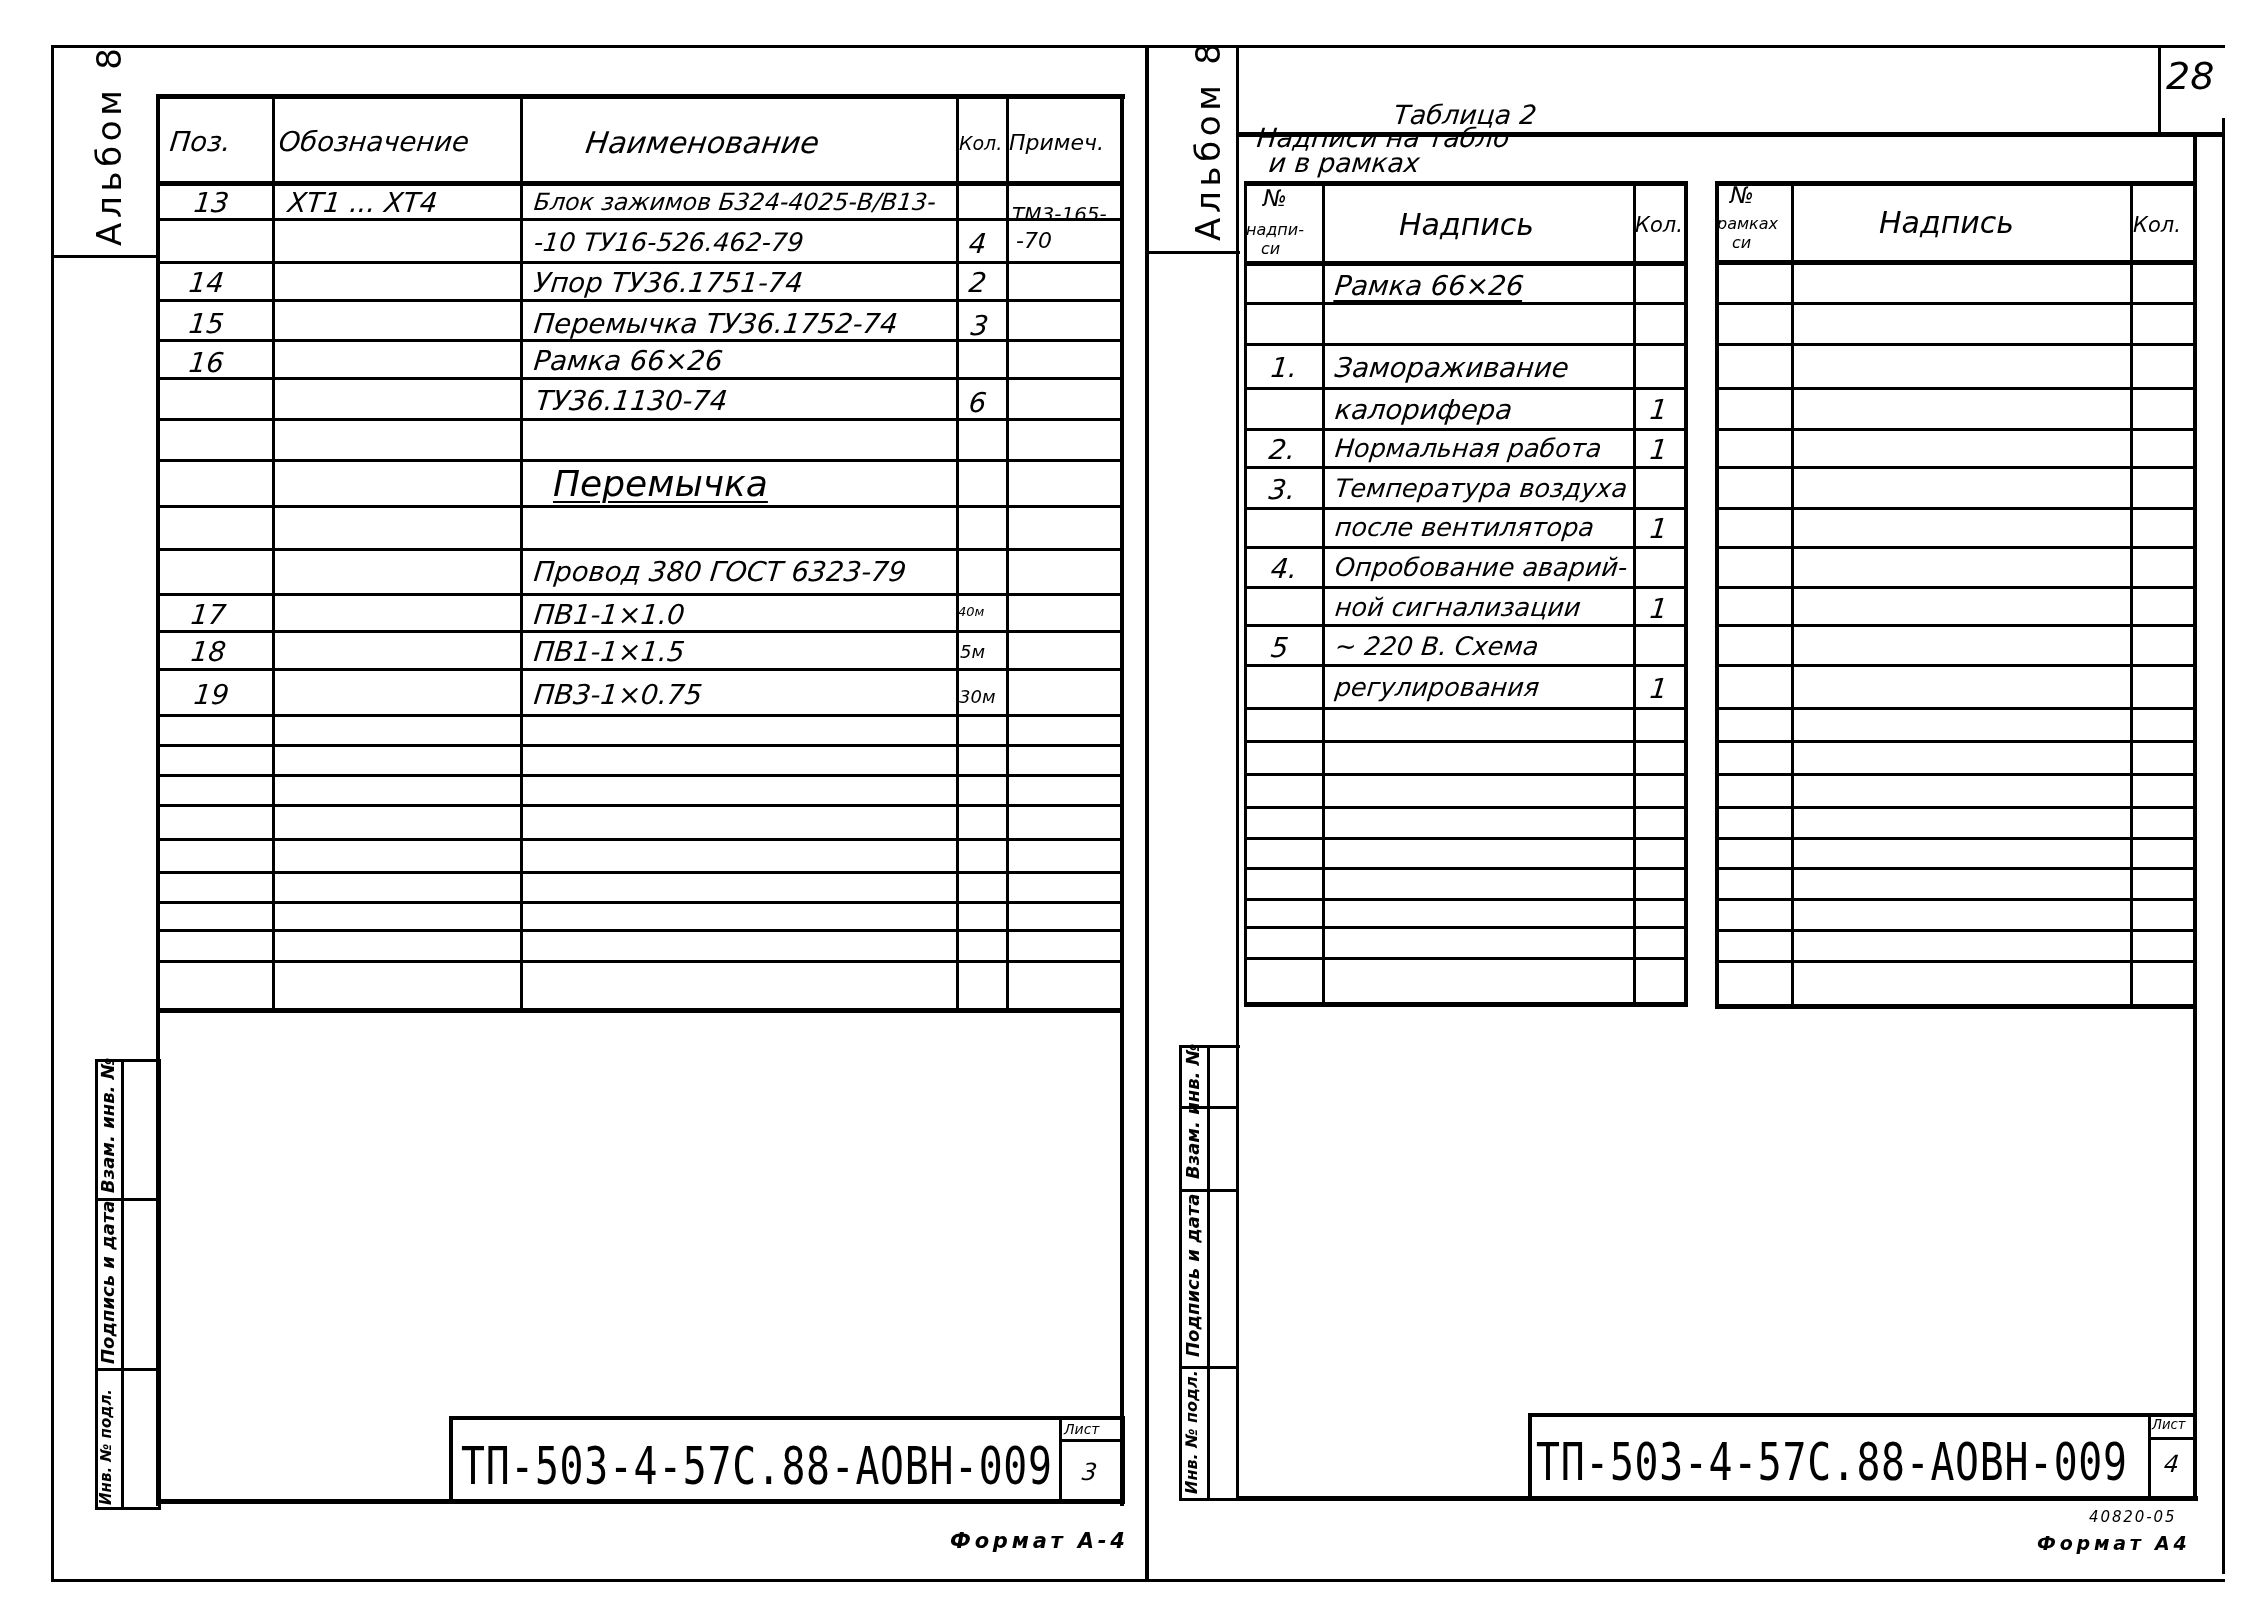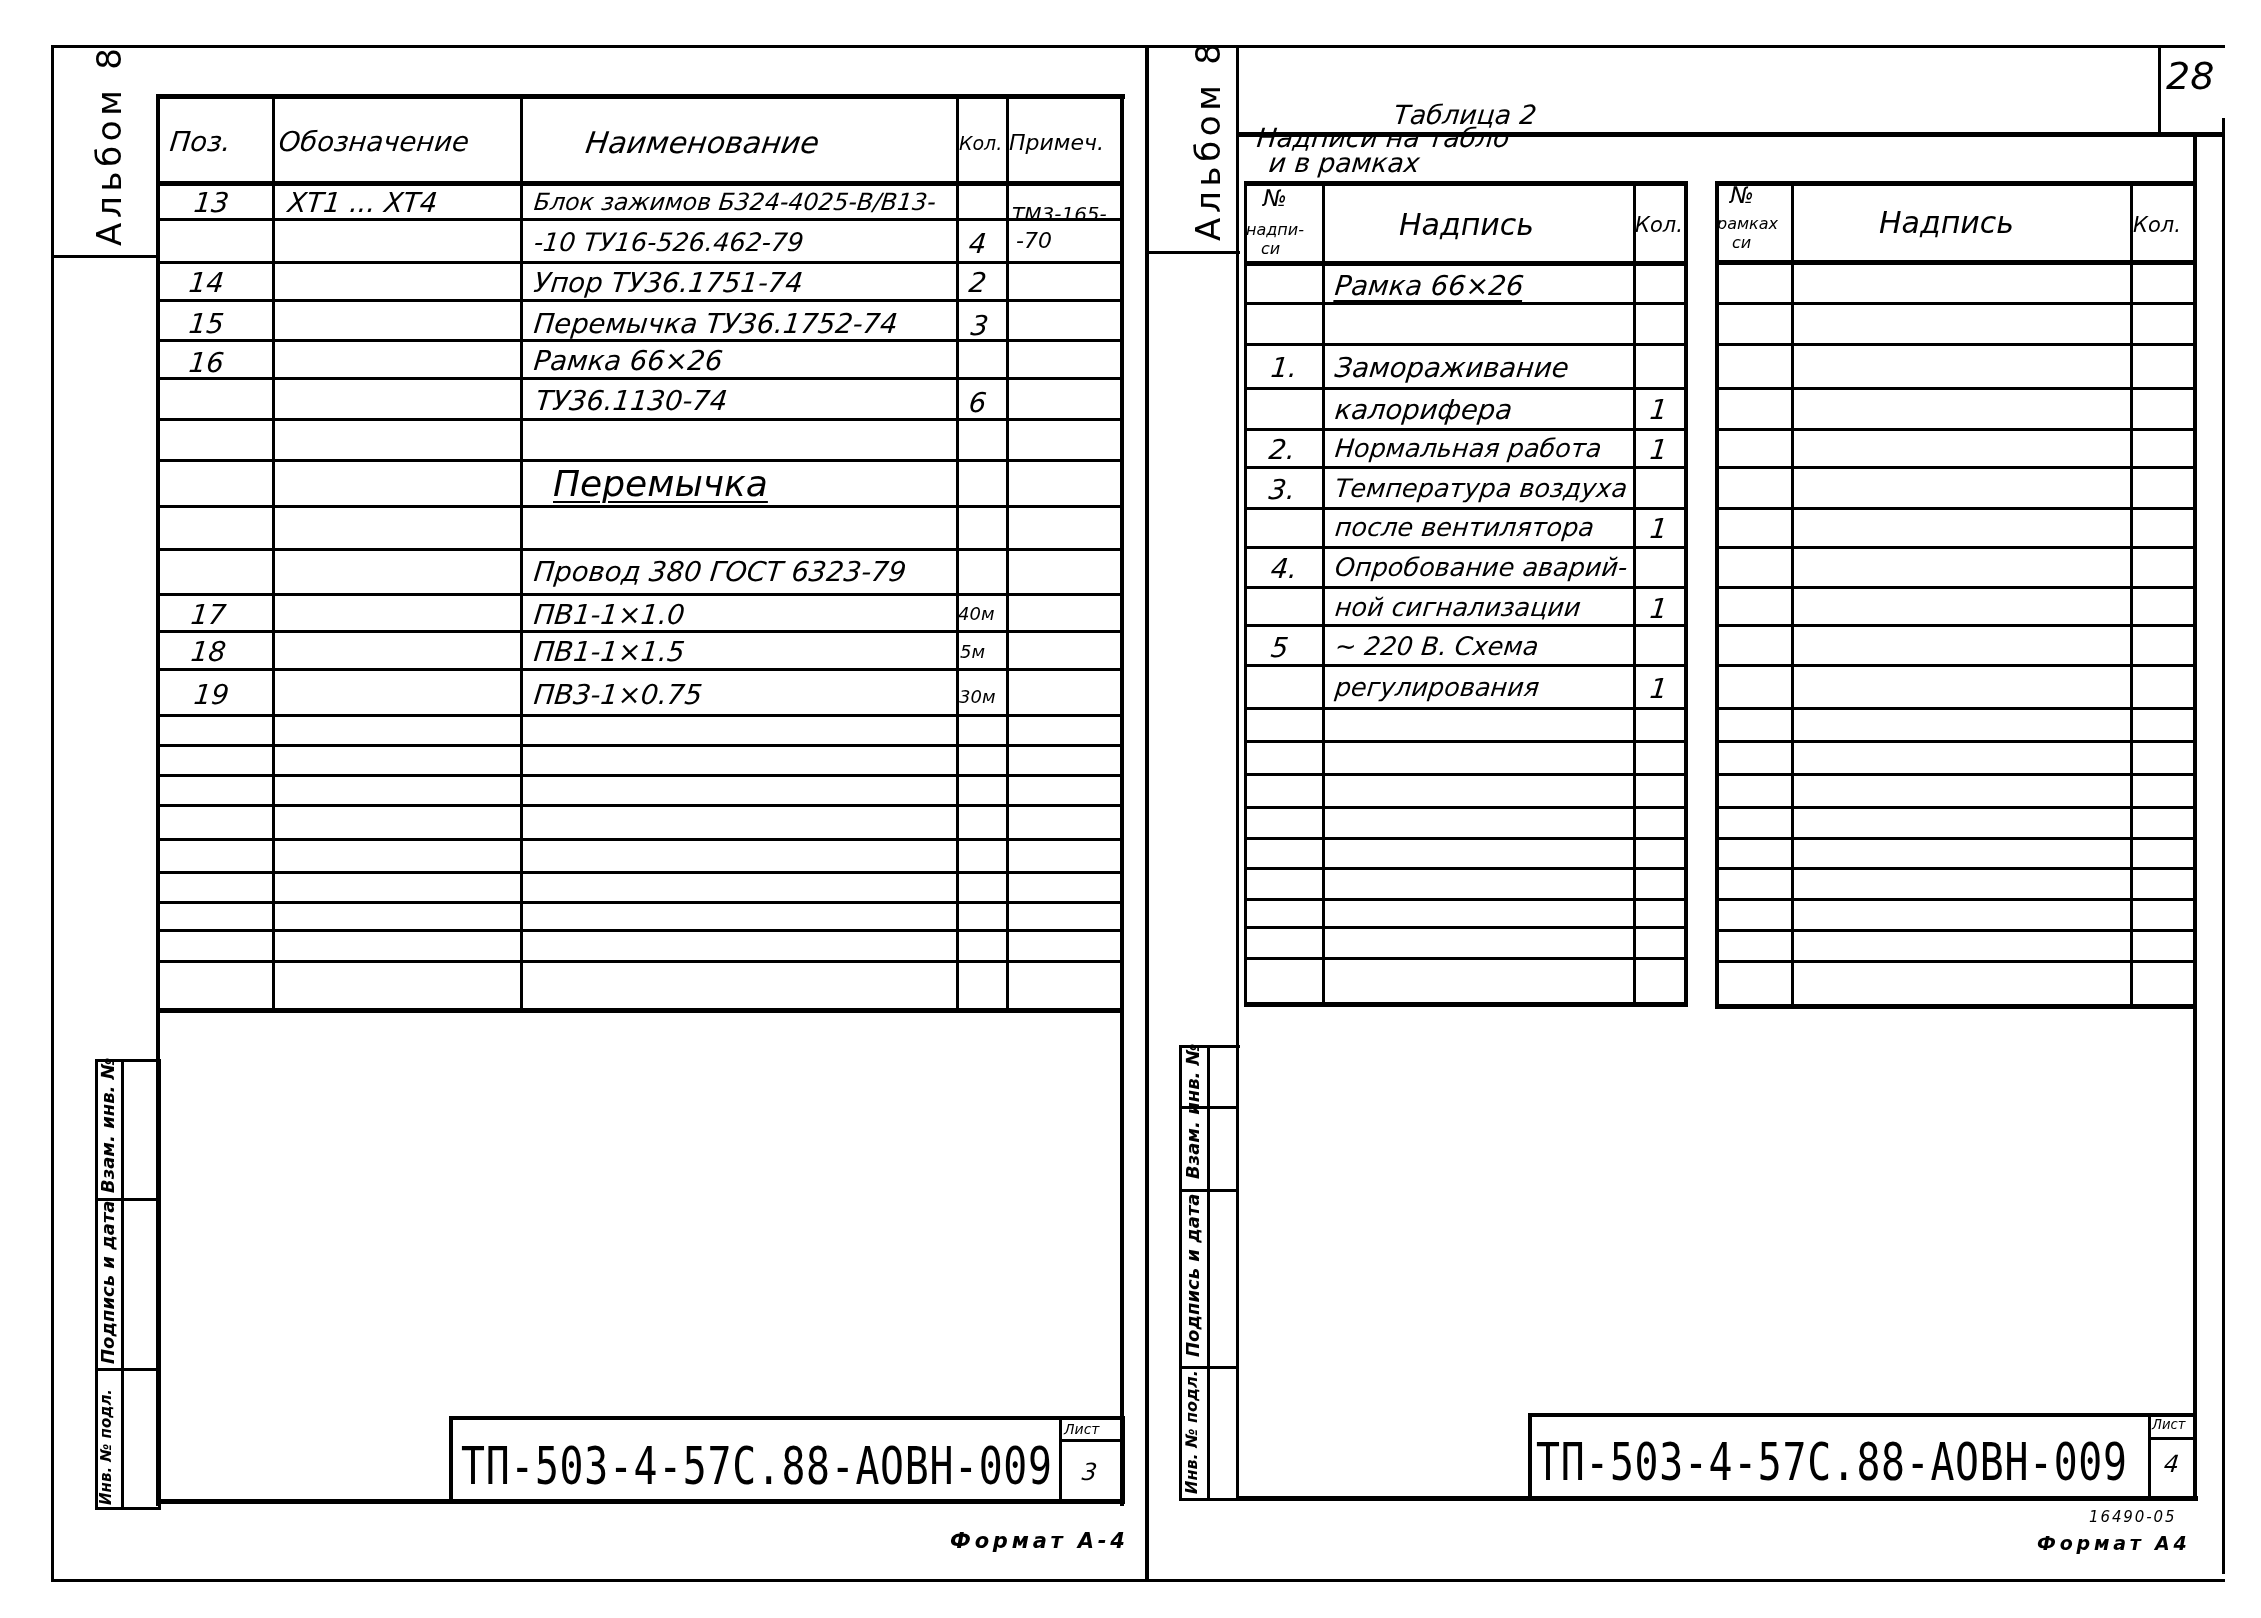--- a/index.html
+++ b/index.html
@@ -100,21 +100,21 @@
 
     <span class="txt hand" style="left:536px;top:387px;">ТУ36.1130-74</span>
     <span class="txt hand" style="left:969px;top:389px;">6</span>
 
     <span class="txt underline" style="left:553px;top:466px;font-size:36px;">Перемычка</span>
 
     <span class="txt hand" style="left:534px;top:558px;">Провод 380 ГОСТ 6323-79</span>
 
     <span class="txt hand" style="left:191px;top:601px;">17</span>
     <span class="txt hand" style="left:534px;top:601px;">ПВ1-1×1.0</span>
-    <span class="txt" style="left:958px;top:605px;font-size:18px;">40м</span>
+    <span class="txt" style="left:958px;top:605px;font-size:13px;">40м</span>
 
     <span class="txt hand" style="left:191px;top:638px;">18</span>
     <span class="txt hand" style="left:534px;top:638px;">ПВ1-1×1.5</span>
     <span class="txt" style="left:960px;top:643px;font-size:18px;">5м</span>
 
     <span class="txt hand" style="left:194px;top:681px;">19</span>
     <span class="txt hand" style="left:534px;top:681px;">ПВ3-1×0.75</span>
     <span class="txt" style="left:959px;top:688px;font-size:18px;">30м</span>
   </div>
 
@@ -264,16 +264,16 @@
 
   <div>
     <div class="abs" style="left:1528px;top:1413px;width:669px;height:85px;border:4.3px solid #000;border-bottom:none;"></div>
     <div class="vl" style="left:2148px;top:1413px;height:85px;"></div>
     <div class="hl" style="left:2148px;top:1437px;width:47px;"></div>
     <span class="txt code" style="left:1536px;top:1437px;">ТП-503-4-57С.88-АОВН-009</span>
     <span class="txt" style="left:2152px;top:1418px;font-size:13.2px;">Лист</span>
     <span class="txt hand" style="left:2164px;top:1453px;font-size:23.6px;">4</span>
   </div>
 
-  <span class="txt" style="left:2089px;top:1510px;font-size:15px;letter-spacing:1.9px;">16490-05</span>
+  <span class="txt" style="left:2089px;top:1510px;font-size:15px;letter-spacing:1.9px;">40820-05</span>
   <span class="txt" style="left:2037px;top:1534px;font-size:19px;letter-spacing:3.8px;font-weight:bold;">Формат А4</span>
 </section>
 
 
 </body></html>

